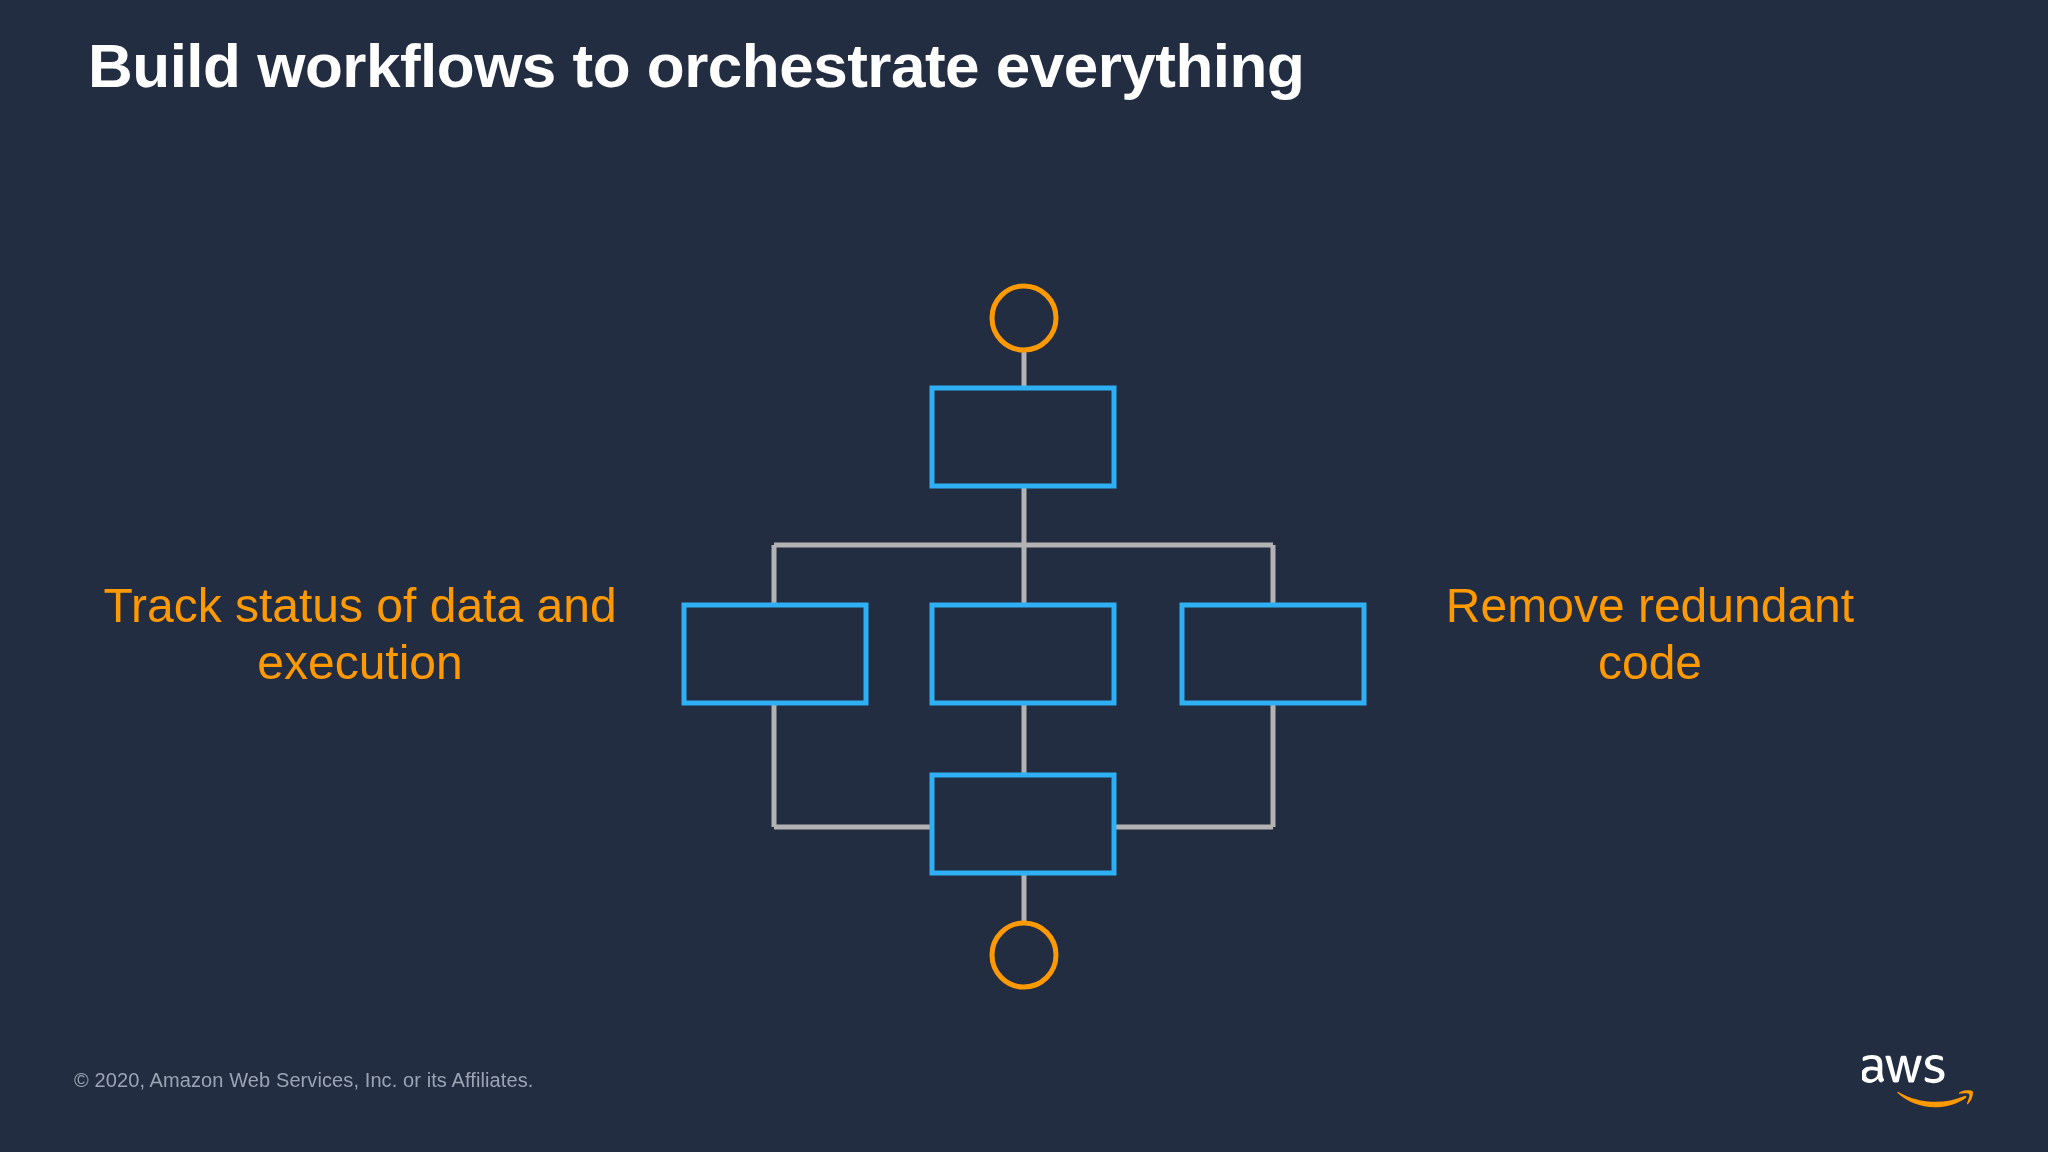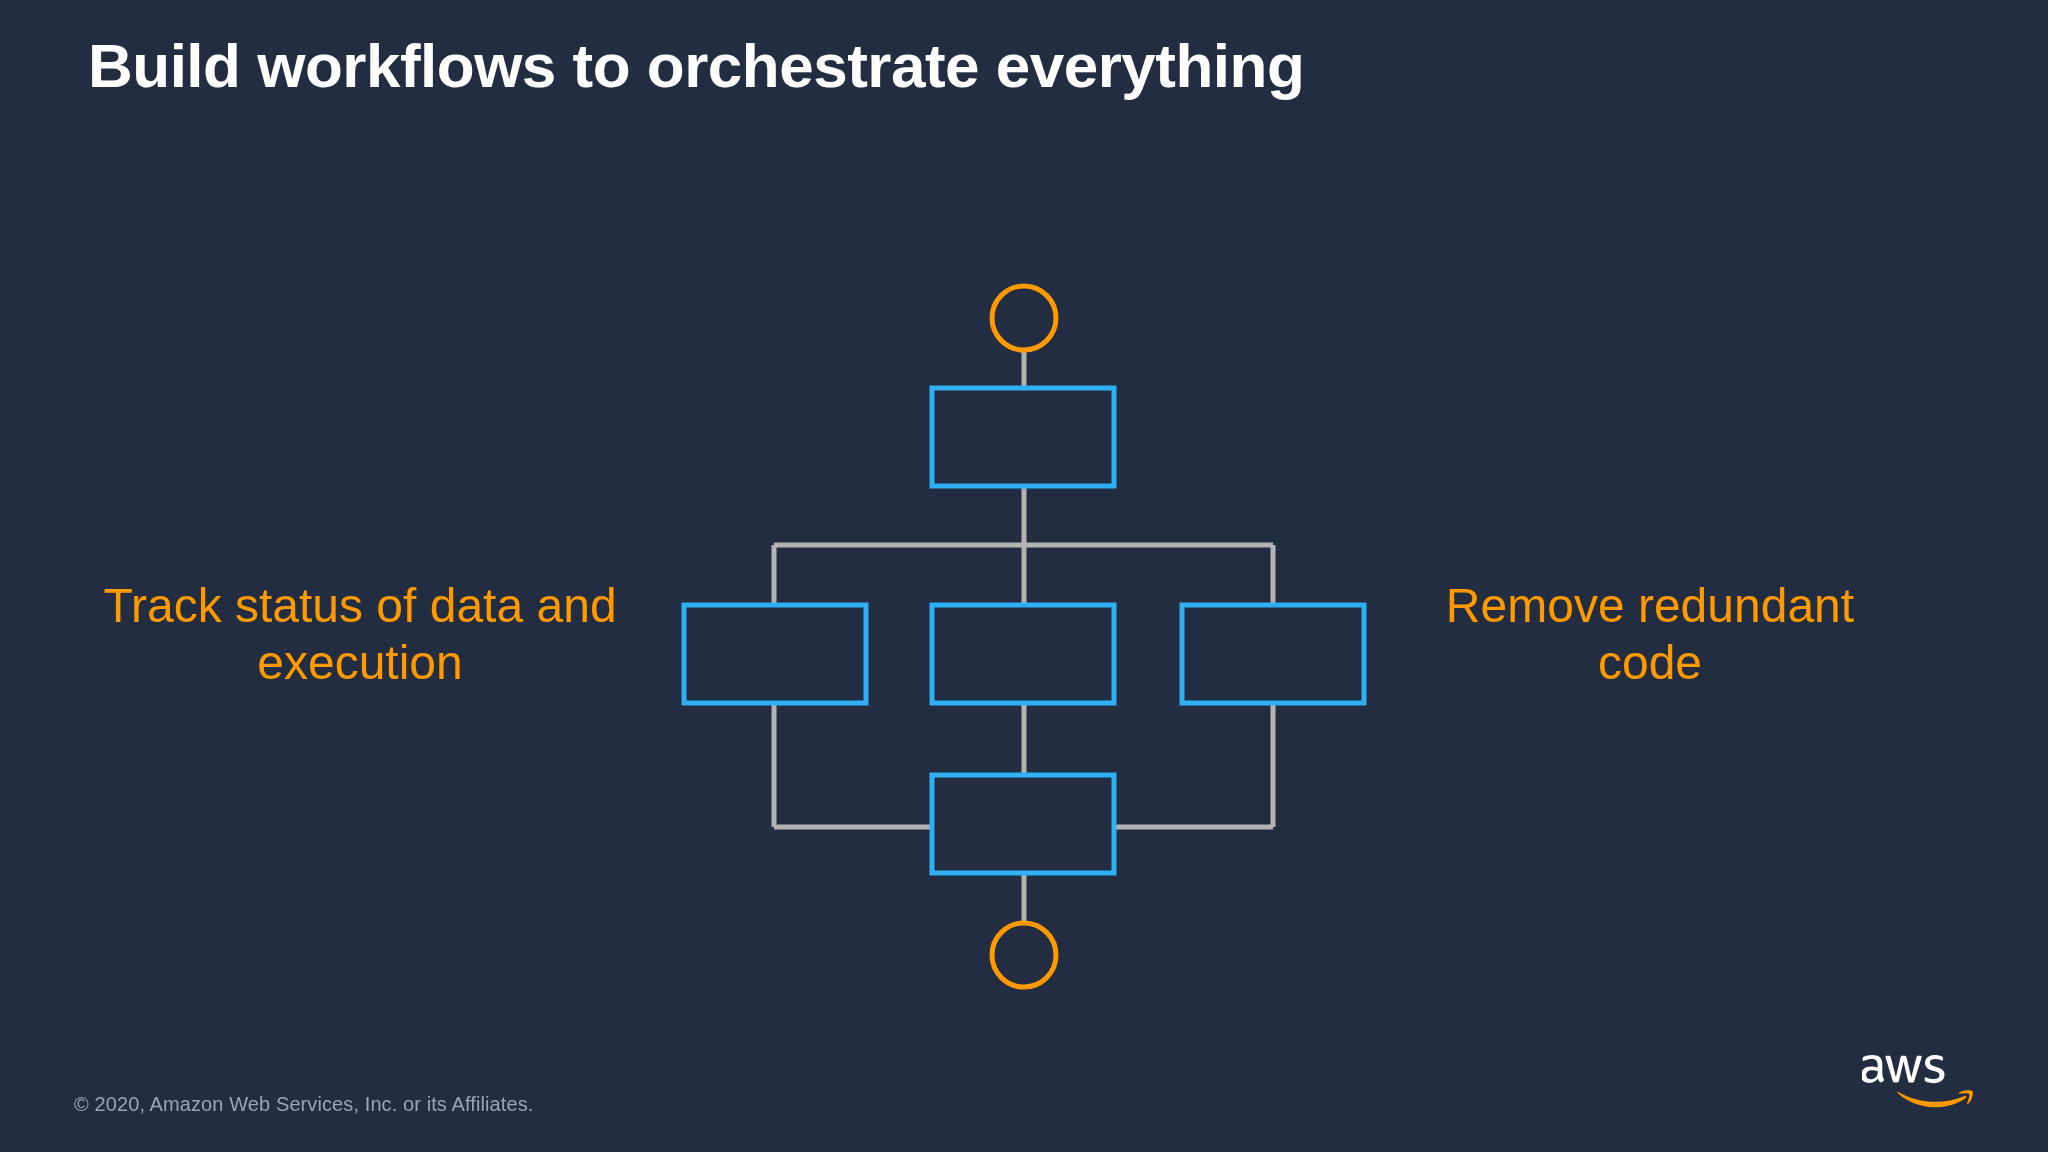--- a/index.html
+++ b/index.html
@@ -71,21 +71,20 @@
   #diagram svg { display:block; }
 
   
   #footer-copyright {
     position:absolute;
     left:74px;
     top:1069px;
     font-size:20px;
     color:#9aa4b5;
     letter-spacing:0.1px;
-    margin-top:24px;
   }
 
   #aws-logo {
     position:absolute;
     right:70px;
     top:1052px;
     width:116px;
     height:62px;
   }
   #aws-logo svg { display:block; }

